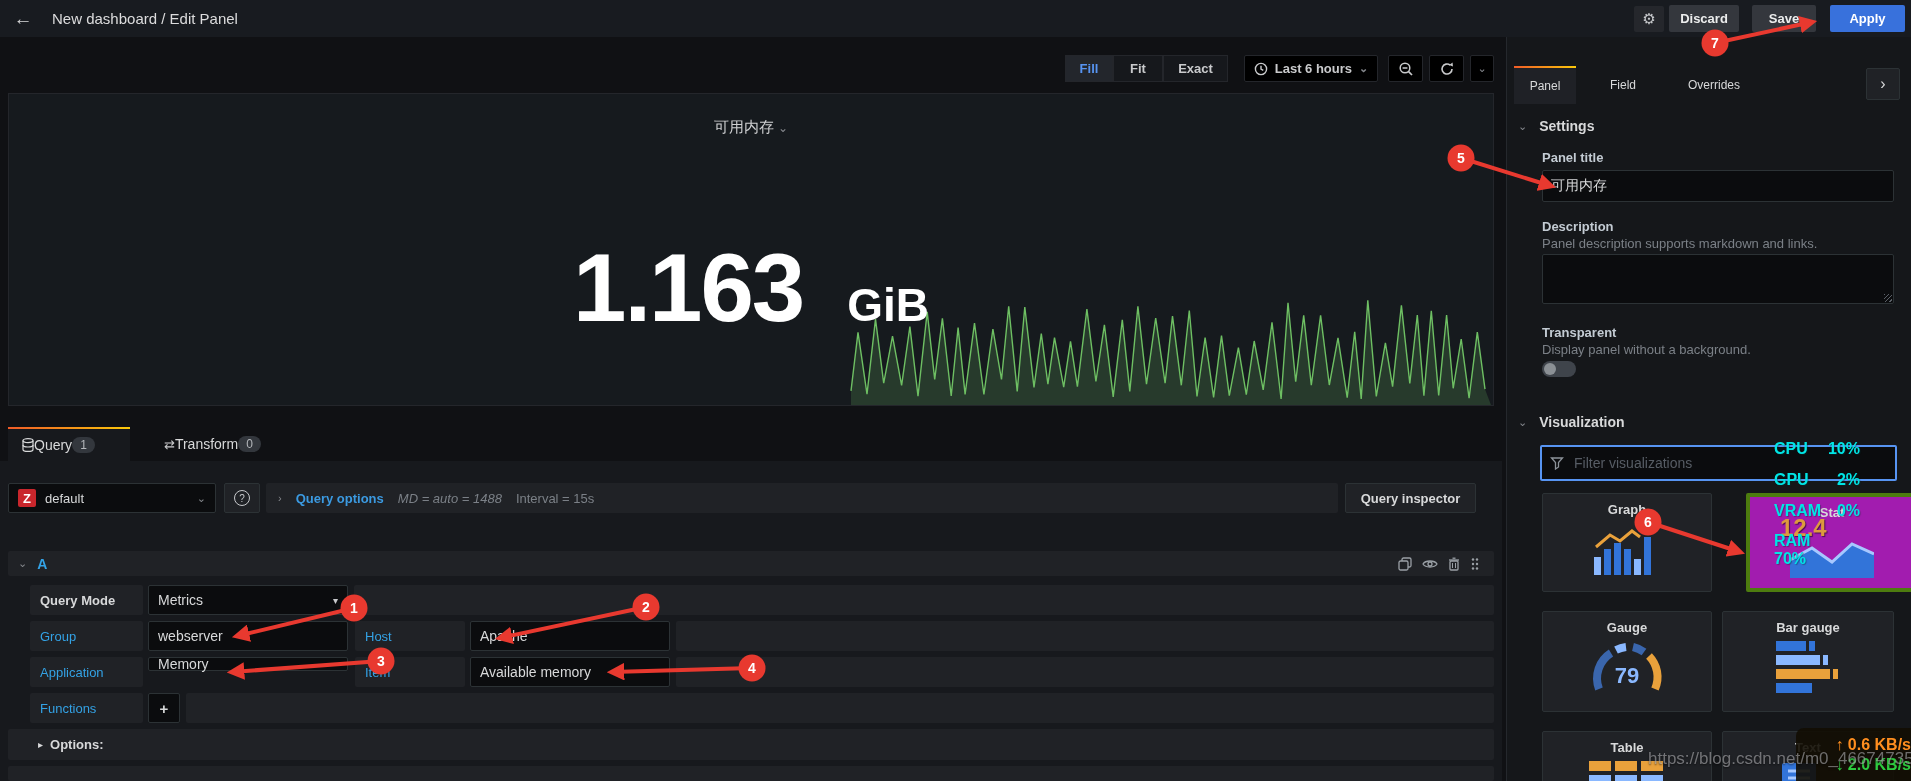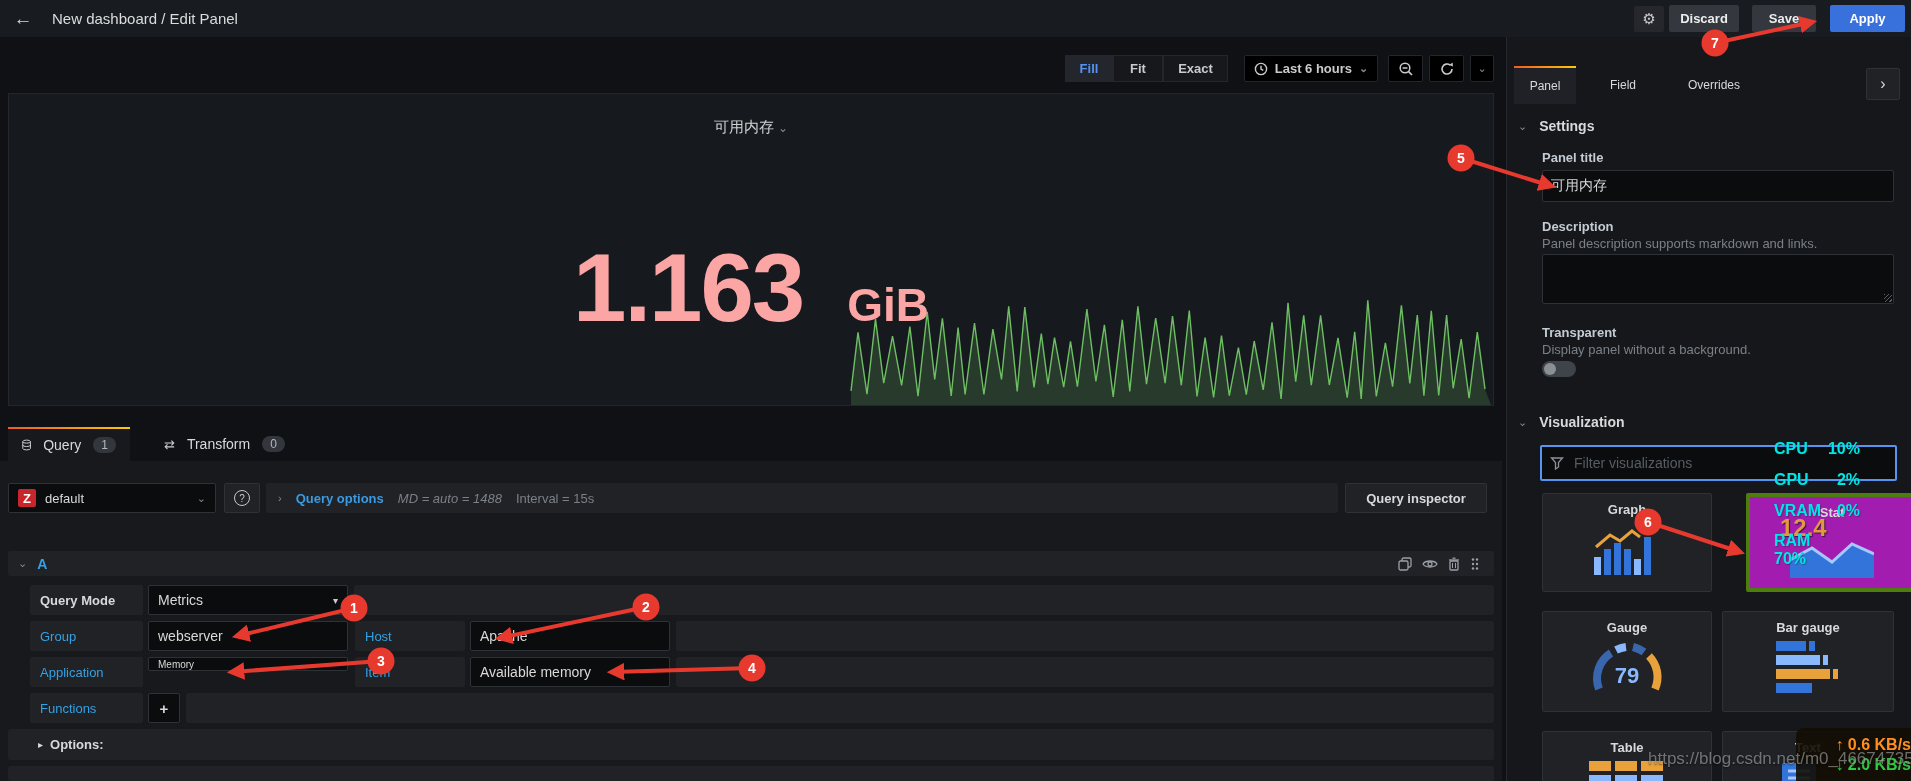--- a/index.html
+++ b/index.html
@@ -19,21 +19,21 @@
   .tbtn{top:55px;height:27px;background:#000000;border:1px solid #24262b;border-radius:2px;color:#c9cacc;display:flex;align-items:center;justify-content:center;cursor:pointer;}
   
   .panel{left:8px;top:93px;width:1486px;height:313px;background:#161a1e;border:1px solid #24262b;}
   .panel-title{left:0;top:24px;width:100%;text-align:center;font-size:15px;color:#d0d1d3;}
   .panel-title .chev{color:#85888d;font-size:12px;}
   .bigstat{left:0;top:146px;width:100%;display:flex;justify-content:center;align-items:baseline;gap:16px;color:#3d9e42;font-weight:700;}
   .bigstat .val{font-size:96px;letter-spacing:-2px;line-height:1;}
   .bigstat .unit{font-size:46px;line-height:1;margin-left:28px;}
   
   .editor-bg{left:0;top:461px;width:1502px;height:320px;background:#17191d;}
-  .qtab{top:427px;height:34px;display:flex;align-items:center;gap:12px;padding:12px 14px;font-size:14px;color:#d8d9da;cursor:pointer;}
+  .qtab{top:427px;height:34px;display:flex;align-items:center;gap:0;padding:12px 14px;font-size:14px;color:#d8d9da;cursor:pointer;}
   .qtab.active{background:#17191d;border-top:2px solid;border-image:linear-gradient(90deg,#f05a28,#fbca0a) 1;}
   .badge{background:#33373d;color:#b4b7bb;border-radius:9px;font-size:12px;padding:1px 8px;}
   .inputbox{background:#0b0c0e;border:1px solid #2c3235;border-radius:2px;color:#d8d9da;font-size:13px;display:flex;align-items:center;padding:0 9px;}
   .cell{background:#202226;border-radius:2px;display:flex;align-items:center;padding:0 10px;font-size:13px;}
   .cell.bluelbl{color:#33a2e5;}
   .filler{background:#202226;border-radius:2px;}
   .optbar{background:#202226;border-radius:2px;display:flex;align-items:center;gap:14px;padding:0 12px;font-size:13px;}
   .ghostbtn{background:#202226;border:1px solid #2c3235;border-radius:2px;color:#d8d9da;font-size:13px;display:flex;align-items:center;justify-content:center;cursor:pointer;}
   .zlogo{width:18px;height:18px;background:#c9262c;color:#fff;font-weight:700;font-size:13px;display:flex;align-items:center;justify-content:center;border-radius:2px;}
   .qicon{color:#9aa0a6;cursor:pointer;display:flex;align-items:center;justify-content:center;}
@@ -113,21 +113,21 @@
 
   <div class="abs panel">
     <svg class="abs" style="left:0;top:0;" width="1484" height="311" viewBox="0 0 1484 311">
         <polygon points="842,311 842.0,296.9 849.0,238.4 858.0,300.2 866.5,225.1 874.7,289.2 883.5,242.1 892.6,291.4 900.9,232.7 909.0,302.1 918.2,217.9 925.7,285.4 933.4,224.4 942.2,302.0 949.1,233.6 956.1,300.4 965.5,229.2 974.9,300.5 983.9,235.2 992.5,285.5 999.7,212.3 1008.2,297.4 1015.8,213.0 1025.0,293.4 1032.3,239.6 1038.9,290.1 1045.5,243.6 1054.7,293.1 1061.5,247.4 1068.4,292.7 1077.9,215.2 1086.9,287.5 1095.4,230.9 1104.2,302.9 1113.3,225.9 1120.8,297.4 1128.9,212.4 1137.5,290.2 1146.7,224.0 1156.1,289.1 1163.5,222.1 1172.3,291.3 1180.3,216.5 1188.0,302.5 1196.1,243.5 1204.6,303.3 1212.5,241.6 1220.3,301.7 1229.4,253.7 1237.3,300.6 1245.2,247.0 1254.2,295.9 1263.0,228.4 1272.1,305.0 1279.0,208.8 1286.7,287.7 1294.7,221.4 1302.3,291.1 1311.6,221.3 1320.3,291.0 1329.0,243.9 1338.2,303.6 1345.7,237.8 1352.2,304.9 1358.8,206.4 1367.3,302.5 1376.4,248.9 1383.6,292.7 1392.4,211.4 1400.8,289.4 1408.3,221.0 1414.9,301.6 1422.3,216.7 1429.7,301.4 1437.6,221.0 1444.2,294.3 1452.2,245.0 1460.1,304.2 1468.3,238.2 1476.0,295.2 1482,311" fill="rgba(101,173,94,0.22)"></polygon>
         <polyline points="842.0,296.9 849.0,238.4 858.0,300.2 866.5,225.1 874.7,289.2 883.5,242.1 892.6,291.4 900.9,232.7 909.0,302.1 918.2,217.9 925.7,285.4 933.4,224.4 942.2,302.0 949.1,233.6 956.1,300.4 965.5,229.2 974.9,300.5 983.9,235.2 992.5,285.5 999.7,212.3 1008.2,297.4 1015.8,213.0 1025.0,293.4 1032.3,239.6 1038.9,290.1 1045.5,243.6 1054.7,293.1 1061.5,247.4 1068.4,292.7 1077.9,215.2 1086.9,287.5 1095.4,230.9 1104.2,302.9 1113.3,225.9 1120.8,297.4 1128.9,212.4 1137.5,290.2 1146.7,224.0 1156.1,289.1 1163.5,222.1 1172.3,291.3 1180.3,216.5 1188.0,302.5 1196.1,243.5 1204.6,303.3 1212.5,241.6 1220.3,301.7 1229.4,253.7 1237.3,300.6 1245.2,247.0 1254.2,295.9 1263.0,228.4 1272.1,305.0 1279.0,208.8 1286.7,287.7 1294.7,221.4 1302.3,291.1 1311.6,221.3 1320.3,291.0 1329.0,243.9 1338.2,303.6 1345.7,237.8 1352.2,304.9 1358.8,206.4 1367.3,302.5 1376.4,248.9 1383.6,292.7 1392.4,211.4 1400.8,289.4 1408.3,221.0 1414.9,301.6 1422.3,216.7 1429.7,301.4 1437.6,221.0 1444.2,294.3 1452.2,245.0 1460.1,304.2 1468.3,238.2 1476.0,295.2" fill="none" stroke="#6ebf63" stroke-width="1.4"></polyline>
       </svg>
     <div class="abs panel-title">
       <span>可用内存</span>
       <span class="chev">⌄</span>
     </div>
-    <div class="abs bigstat" style="color: #fca5a5; text-align: center;">
+    <div class="abs bigstat" style="color: #ffffff; text-align: center;">
       <span class="val">1.163</span>
       <span class="unit">GiB</span>
     </div>
   </div>
 
   <div class="abs editor-bg"></div>
 
   <div class="abs qtab active" style="left:8px;width:122px;">
     <svg width="12" height="14" viewBox="0 0 12 14">
         <ellipse cx="6" cy="2.6" rx="5" ry="2" fill="none" stroke="#d8d9da" stroke-width="1.2"></ellipse>
@@ -150,21 +150,21 @@
   </div>
   <div class="abs ghostbtn" style="left:224px;top:483px;width:36px;height:30px;">
     <span style="border:1.4px solid #c7c9cc;border-radius:50%;width:16px;height:16px;display:flex;align-items:center;justify-content:center;font-size:10px;color:#c7c9cc;">?</span>
   </div>
   <div class="abs optbar" style="left:266px;top:483px;width:1072px;height:30px;">
     <span class="chevg">›</span>
     <span style="color:#3b9ae1;font-weight:700;cursor:pointer;">Query options</span>
     <span style="color:#7b8087;font-style:italic;">MD = auto = 1488</span>
     <span style="color:#7b8087;">Interval = 15s</span>
   </div>
-  <div class="abs ghostbtn" style="left:1345px;top:483px;width:142px;height:30px;font-weight:700;">Query inspector</div>
+  <div class="abs ghostbtn" style="left:1345px;top:483px;width:131px;height:30px;font-weight:700;">Query inspector</div>
 
   <div class="abs cell" style="left:8px;top:551px;width:1486px;height:25px;gap:10px;">
     <span class="chevg">⌄</span>
     <span style="color:#33a2e5;font-weight:700;font-size:14px;">A</span>
     <span style="flex:1;"></span>
     <span class="qicon">
       <svg width="14" height="14" viewBox="0 0 14 14">
           <rect x="1" y="4" width="9" height="9" rx="1.5" fill="none" stroke="#9aa0a6" stroke-width="1.3"></rect>
           <path d="M4 4 V2.5 A1.5 1.5 0 0 1 5.5 1 H11.5 A1.5 1.5 0 0 1 13 2.5 V8.5 A1.5 1.5 0 0 1 11.5 10 H10" fill="none" stroke="#9aa0a6" stroke-width="1.3"></path>
         </svg>
@@ -205,21 +205,21 @@
   </div>
   <div class="abs filler" style="left:354px;top:585px;width:1140px;height:30px;"></div>
 
   <div class="abs cell bluelbl" style="left:30px;top:621px;width:113px;height:30px;">Group</div>
   <div class="abs inputbox" style="left:148px;top:621px;width:200px;height:30px;font-size:14px;">webserver</div>
   <div class="abs cell bluelbl" style="left:355px;top:621px;width:110px;height:30px;">Host</div>
   <div class="abs inputbox" style="left:470px;top:621px;width:200px;height:30px;font-size:14px;">Apache</div>
   <div class="abs filler" style="left:676px;top:621px;width:818px;height:30px;"></div>
 
   <div class="abs cell bluelbl" style="left:30px;top:657px;width:113px;height:30px;">Application</div>
-  <div class="abs inputbox" style="left:148px;top:657px;width:200px;height:14px;font-size:10px;">Memory</div>
+  <div class="abs inputbox" style="left:148px;top:657px;width:200px;height:14px;font-size:14px;">Memory</div>
   <div class="abs cell bluelbl" style="left:355px;top:657px;width:110px;height:30px;">Item</div>
   <div class="abs inputbox" style="left:470px;top:657px;width:200px;height:30px;font-size:14px;">Available memory</div>
   <div class="abs filler" style="left:676px;top:657px;width:818px;height:30px;"></div>
 
   <div class="abs cell bluelbl" style="left:30px;top:693px;width:113px;height:30px;">Functions</div>
   <div class="abs inputbox" style="left:148px;top:693px;width:32px;height:30px;justify-content:center;font-weight:700;font-size:15px;cursor:pointer;">
       <span>+</span>
     </div>
   <div class="abs filler" style="left:186px;top:693px;width:1308px;height:30px;"></div>
 

